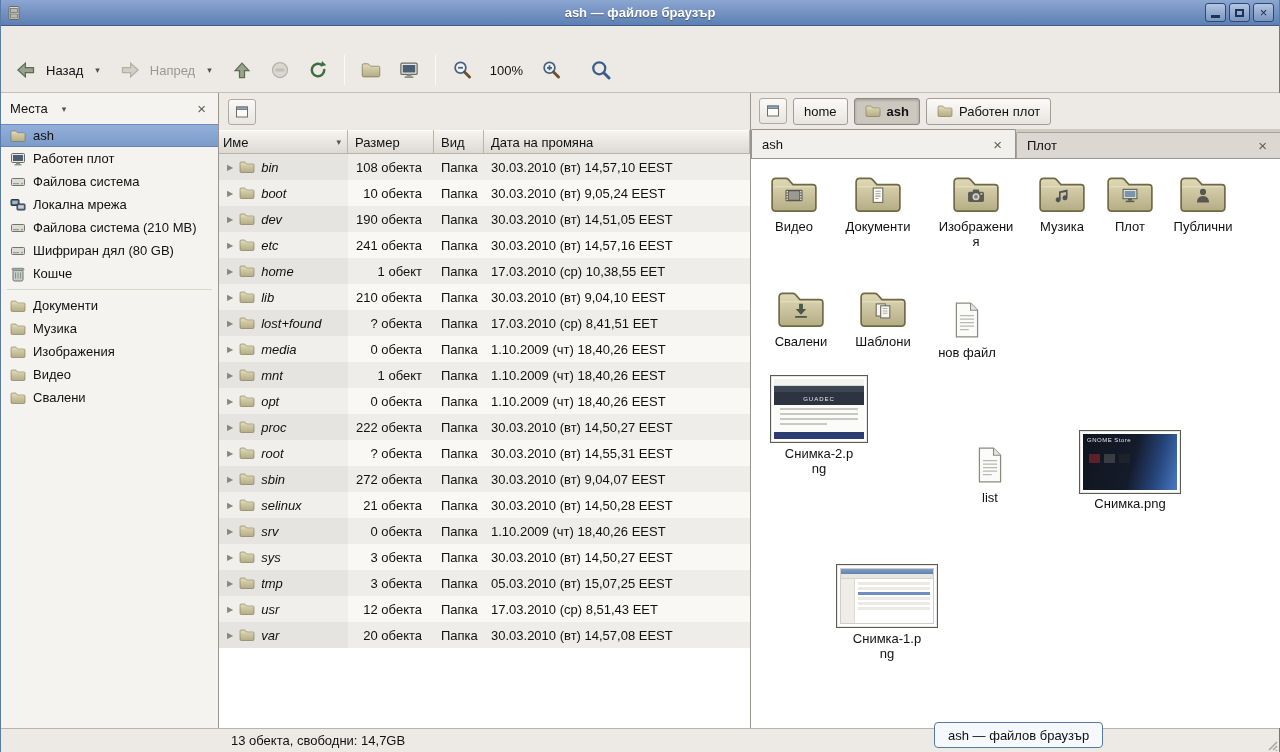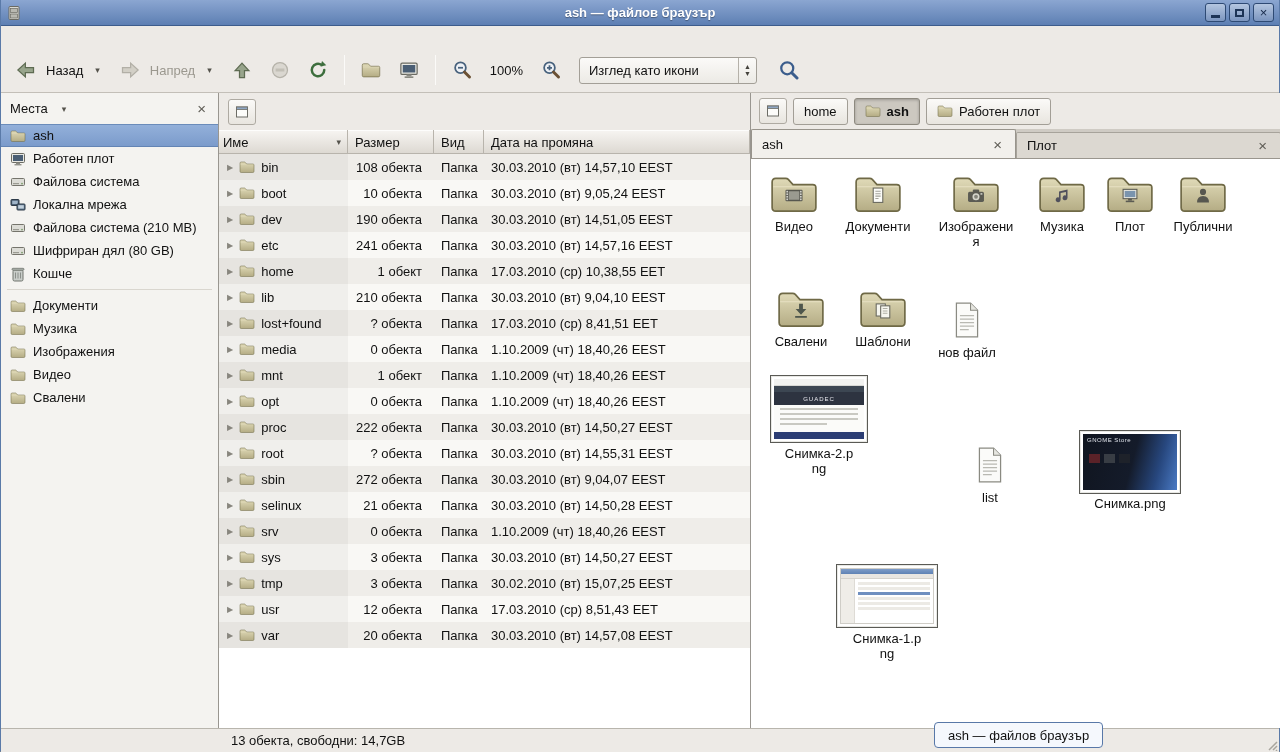--- a/index.html
+++ b/index.html
@@ -63,21 +63,21 @@
   .h-name{width:129px;padding-left:4px;justify-content:space-between;}
   .h-size{width:86px;}
   .h-type{width:50px;}
   .h-date{flex:1;}
   .sortmark{font-size:9px;color:#55534c;}
 
   .lrow{display:flex;height:26px;align-items:center;background:#efede9;}
   .lrow.alt{background:#f9f8f5;}
   .c-name{width:129px;display:flex;align-items:center;height:100%;background:rgba(0,0,0,0.035);}
   .exp{font-size:8px;color:#88867e;margin:0 6px 0 8px;}
-  .c-name .nm{margin-left:6px;}
+  .c-name .nm{margin-left:6px;font-style:italic;}
   .c-size{width:86px;text-align:right;padding-right:12px;}
   .c-type{width:50px;padding-left:7px;}
   .c-date{flex:1;padding-left:7px;white-space:pre;}
 
   .rightpane{position:absolute;left:750px;top:93px;width:530px;height:635px;background:#fff;}
   .crumbbar{height:36px;background:#edeae6;display:flex;align-items:center;gap:6px;padding:0 8px;}
   .btn{border:1px solid #a29e96;border-radius:3px;background:linear-gradient(#fbfaf8,#e8e5df);
     display:inline-flex;align-items:center;gap:6px;padding:4px 10px;height:27px;}
   .btn.active{background:#ccc8c0;box-shadow:inset 0 1px 3px rgba(0,0,0,.25);border-color:#8d897f;font-weight:bold;}
   .tabbar{height:30px;background:#cfcbc4;display:flex;border-bottom:1px solid #9a968e;}
@@ -328,27 +328,20 @@
         <svg class="ic20">
           <use href="#sy-zoom-out"></use>
         </svg>
       </div>
     <span class="zoomtext">100%</span>
     <div class="flatbtn">
         <svg class="ic20">
           <use href="#sy-zoom-in"></use>
         </svg>
       </div>
-    <div class="combo">
-      <span>Изглед като икони</span>
-      <span class="combo-spin">
-          <span>▲</span>
-          <span>▼</span>
-        </span>
-    </div>
     <div class="flatbtn searchbtn">
         <svg class="ic20">
           <use href="#sy-search"></use>
         </svg>
       </div>
   </div>
 
   <div class="sidebar">
     <div class="side-head">
       <span>Места</span>
@@ -657,21 +650,21 @@
         <div class="lrow">
           <div class="c-name">
             <span class="exp">▶</span>
             <svg class="ic16">
               <use href="#sy-folder"></use>
             </svg>
             <span class="nm">tmp</span>
           </div>
           <div class="c-size">3 обекта</div>
           <div class="c-type">Папка</div>
-          <div class="c-date">30.02.2010 (вт) 15,07,25 EEST</div>
+          <div class="c-date">05.03.2010 (вт) 15,07,25 EEST</div>
         </div>
         <div class="lrow alt">
           <div class="c-name">
             <span class="exp">▶</span>
             <svg class="ic16">
               <use href="#sy-folder"></use>
             </svg>
             <span class="nm">usr</span>
           </div>
           <div class="c-size">12 обекта</div>

